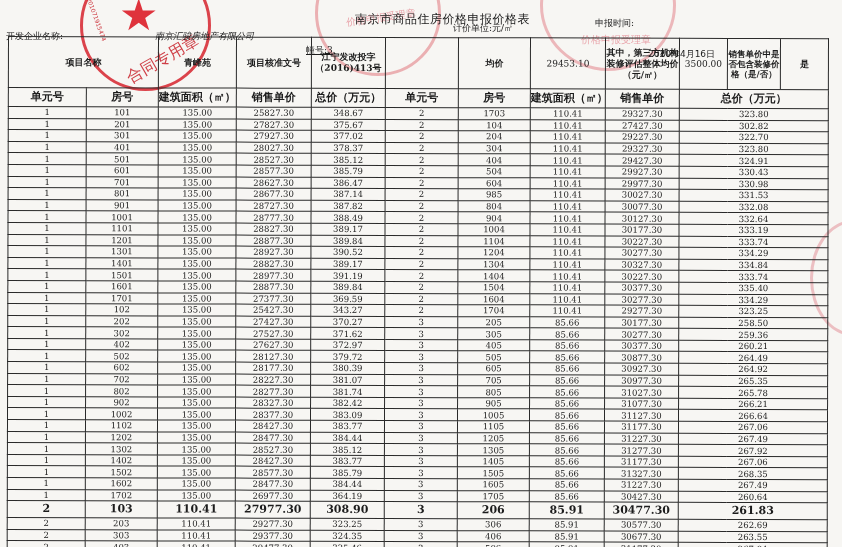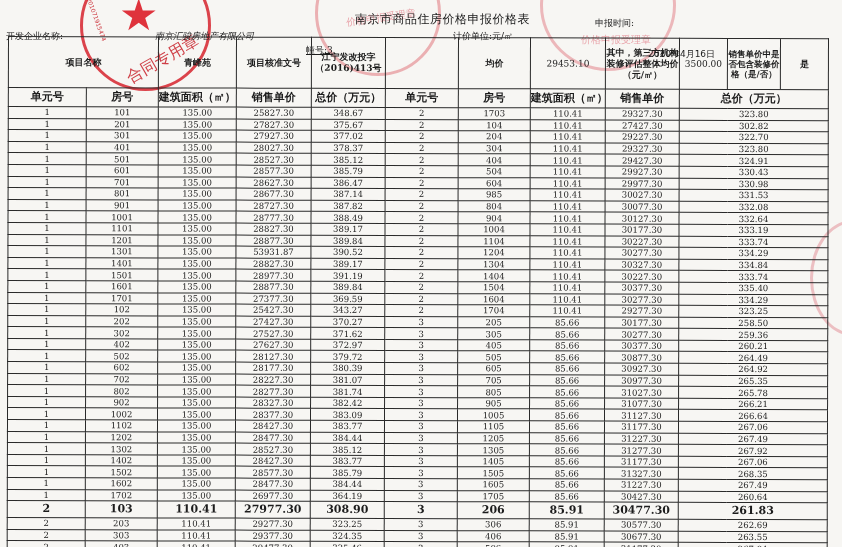--- a/index.html
+++ b/index.html
@@ -10,21 +10,21 @@
     color: #1c1c1c;
   }
   .page { position: absolute; left: 0; top: 0; width: 842px; height: 547px; }
   .title {
     position: absolute; left: 355px; top: 11px; font-size: 12px; font-weight: normal; letter-spacing: 0.5px;
   }
   .meta-row { position: absolute; top: 28px; font-size: 9px; }
   .meta-left { left: 6px; top: 30px; text-align: center; }
   .meta-company { left: 155px; top: 30px; font-style: italic; }
   .meta-building { left: 306px; top: 44px; text-decoration: underline; }
-  .meta-unit { left: 453px; top: 22px; margin-top: 8px; }
+  .meta-unit { left: 453px; top: 22px; }
   .meta-date-label { left: 595px; top: 17px; }
   .meta-date { left: 648px; top: 16px; font-family: "DejaVu Sans", sans-serif; margin-top: 32px; }
 
   table.main {
     position: absolute; left: 8px; top: 36px;
     border-collapse: collapse; table-layout: fixed;
     width: 820px;
     transform: rotate(0.15deg); transform-origin: left top;
   }
   table.main td {
@@ -273,21 +273,21 @@
           <td>2</td>
           <td>1104</td>
           <td>110.41</td>
           <td>30227.30</td>
           <td colspan="2">333.74</td>
         </tr>
         <tr>
           <td>1</td>
           <td>1301</td>
           <td>135.00</td>
-          <td>53931.87</td>
+          <td>28927.30</td>
           <td>390.52</td>
           <td>2</td>
           <td>1204</td>
           <td>110.41</td>
           <td>30277.30</td>
           <td colspan="2">334.29</td>
         </tr>
         <tr>
           <td>1</td>
           <td>1401</td>

